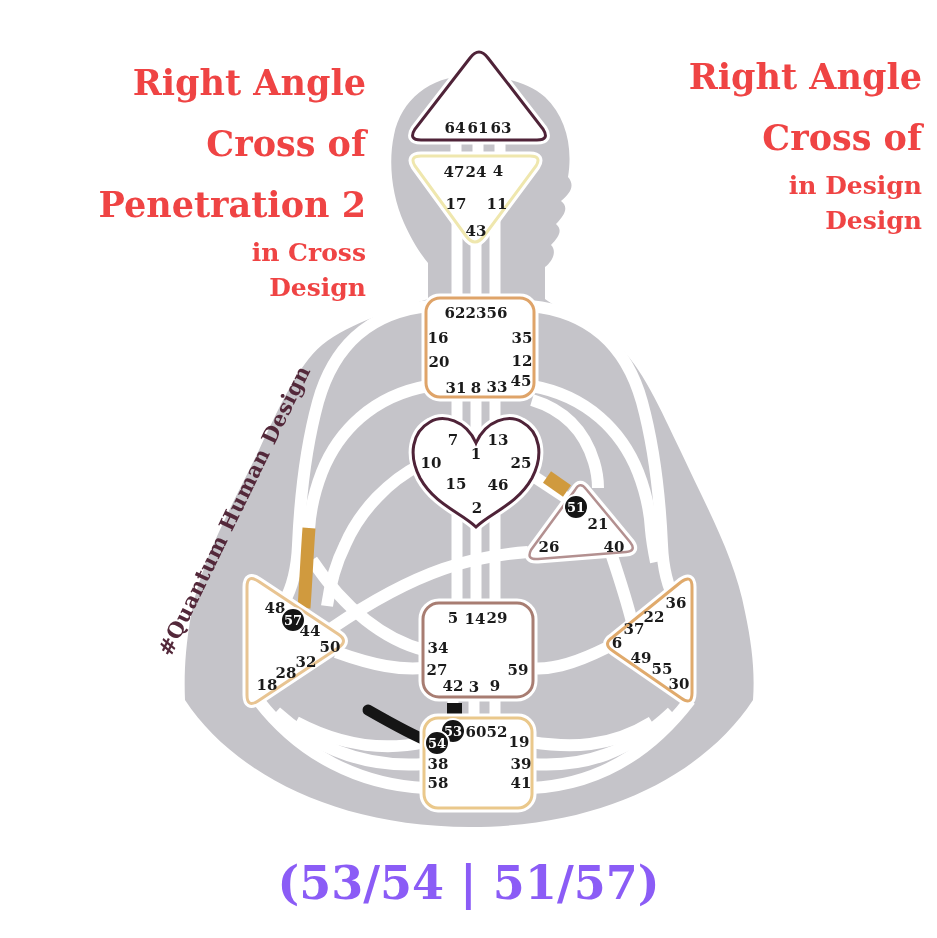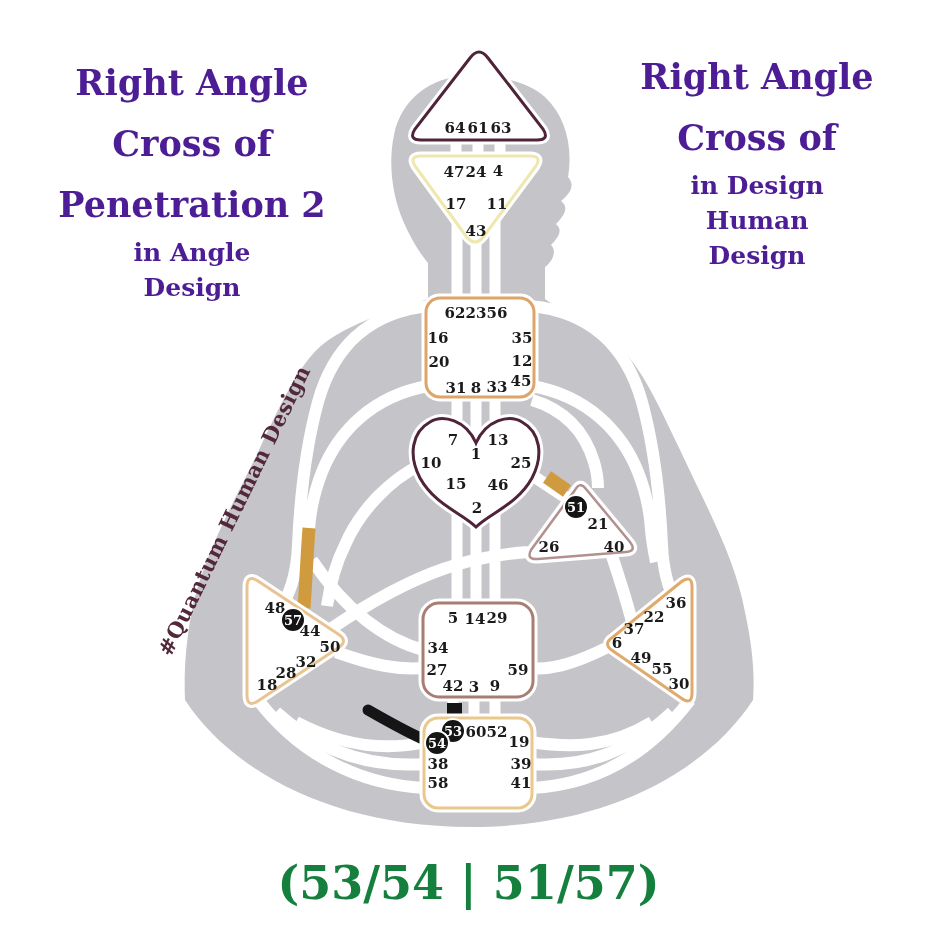--- a/index.html
+++ b/index.html
@@ -1,32 +1,32 @@
 <!DOCTYPE html>
 <html><head>
 <meta charset="utf-8">
 <style>
   html,body{margin:0;padding:0;background:#ffffff;}
   #stage{
     position:relative;width:937px;height:938px;background:#ffffff;overflow:hidden;
     font-family:"DejaVu Serif","Liberation Serif",serif;
   }
-  .title-panel{position:absolute;text-align:center;color:#4c1d95;}
+  .title-panel{position:absolute;text-align:right;color:#ef4444;}
   .title-line{display:block;font-weight:bold;font-size:35px;line-height:61px;}
   .subtitle-line{display:block;font-weight:bold;font-size:25px;line-height:35px;}
   #left-panel{left:18px;top:52px;width:348px;}
   #right-panel{left:592px;top:46px;width:330px;}
   #watermark{
     position:absolute;left:64px;top:498px;width:340px;text-align:center;
     transform:rotate(-64deg);transform-origin:50% 50%;
     color:#53283a;font-weight:bold;font-size:21px;letter-spacing:0.5px;
   }
   #cross-notation{
     position:absolute;left:0;top:856px;width:937px;text-align:center;
-    color:#15803d;font-weight:bold;font-size:46px;
+    color:#8b5cf6;font-weight:bold;font-size:46px;
   }
   svg{position:absolute;left:0;top:0;}
   .gate{font-family:"DejaVu Serif","Liberation Serif",serif;font-weight:bold;font-size:15px;fill:#1b1b1b;text-anchor:middle;}
   .gate-hl{font-family:"DejaVu Serif","Liberation Serif",serif;font-weight:bold;font-size:13px;fill:#ffffff;text-anchor:middle;}
   .chan{fill:none;stroke:#ffffff;stroke-width:12;}
   .chan-thin{fill:none;stroke:#ffffff;stroke-width:11;}
   .halo{fill:#ffffff;stroke:#ffffff;stroke-width:9;stroke-linejoin:round;}
 </style>
 </head>
 <body>
@@ -221,29 +221,28 @@
 
       <circle cx="437" cy="743" r="12" fill="#151515" stroke="#ffffff" stroke-width="2"></circle>
       <text class="gate-hl" x="437" y="748">54</text>
     </g>
   </svg>
 
   <div class="title-panel" id="left-panel">
     <span class="title-line">Right Angle</span>
     <span class="title-line">Cross of</span>
     <span class="title-line">Penetration 2</span>
-    <span class="subtitle-line">in Angle</span>
+    <span class="subtitle-line">in Cross</span>
     <span class="subtitle-line">Design</span>
   </div>
 
   <div class="title-panel" id="right-panel">
     <span class="title-line">Right Angle</span>
     <span class="title-line">Cross of</span>
     <span class="subtitle-line">in Design</span>
-    <span class="subtitle-line">Human</span>
     <span class="subtitle-line">Design</span>
   </div>
 
   <div id="watermark">#Quantum Human Design</div>
 
   <div id="cross-notation">(53/54 | 51/57)</div>
 
 </div>
 
 </body></html>

